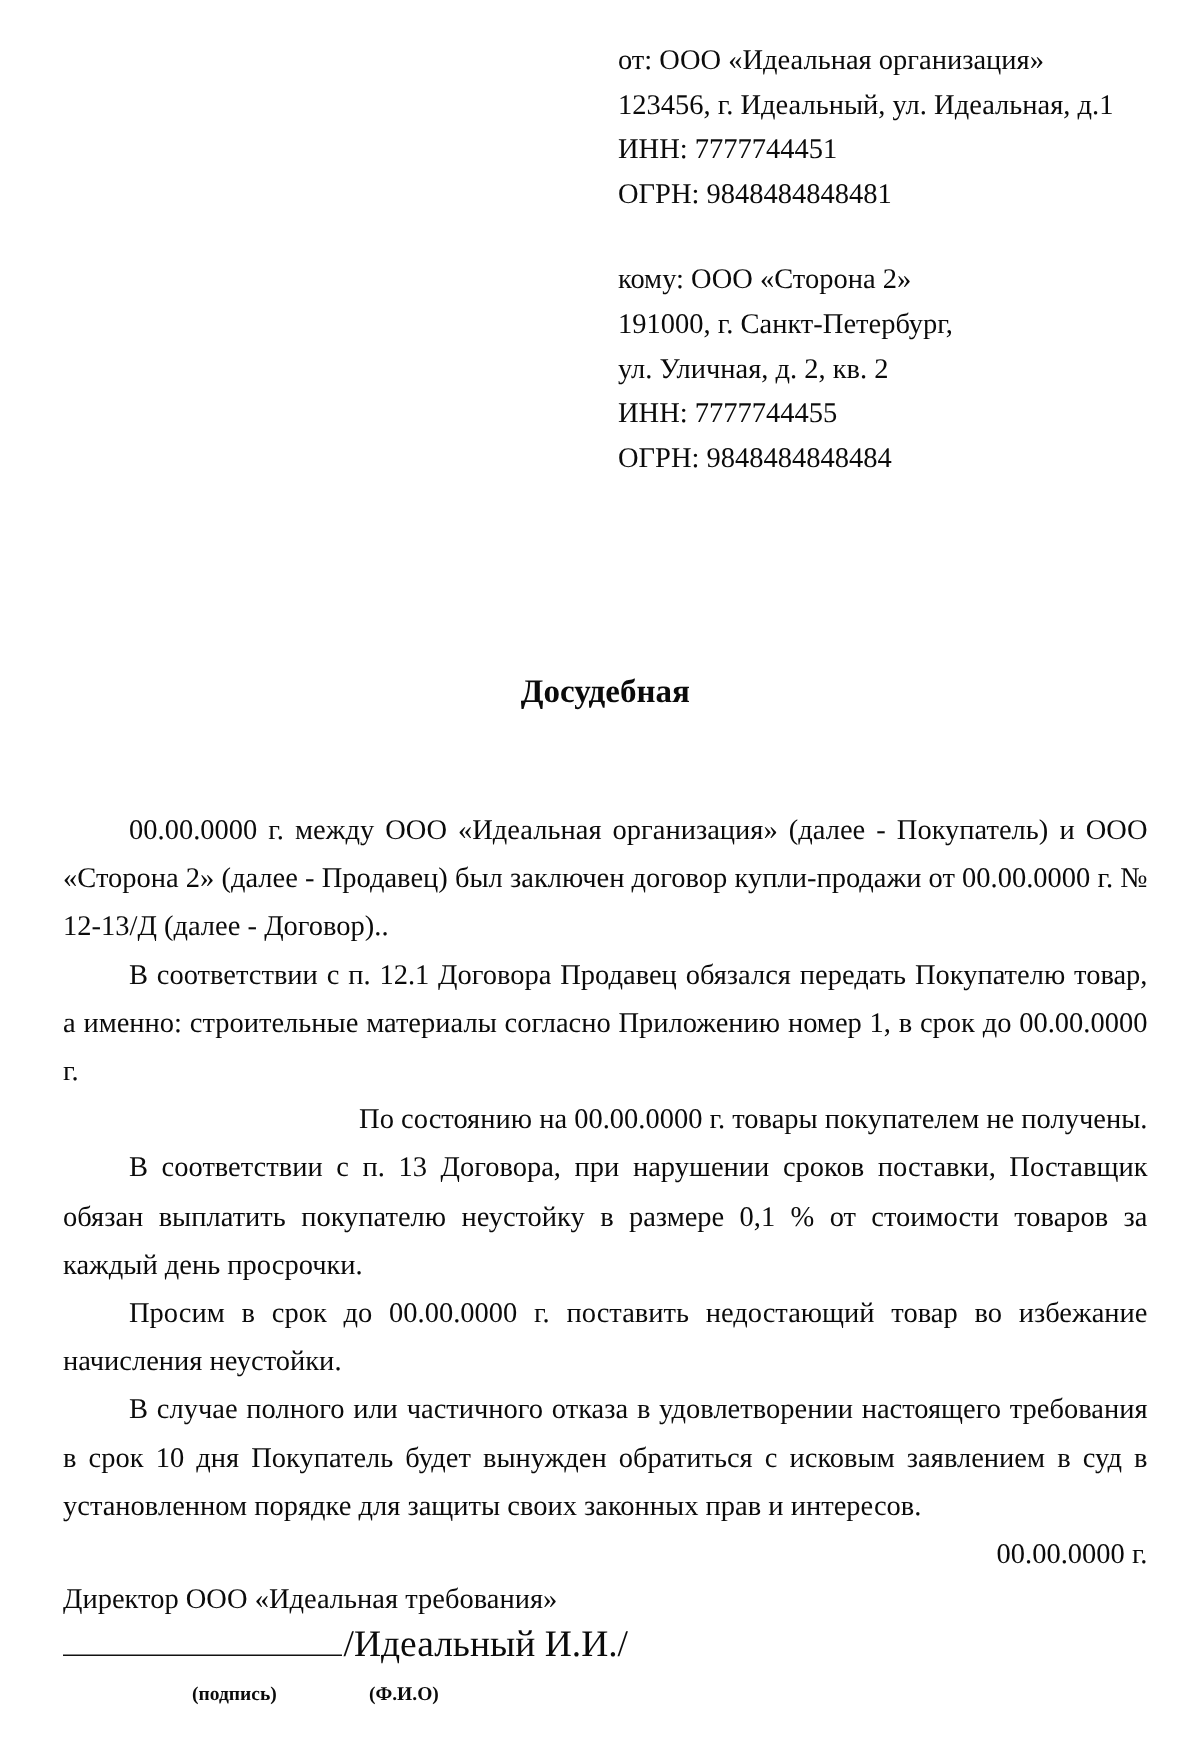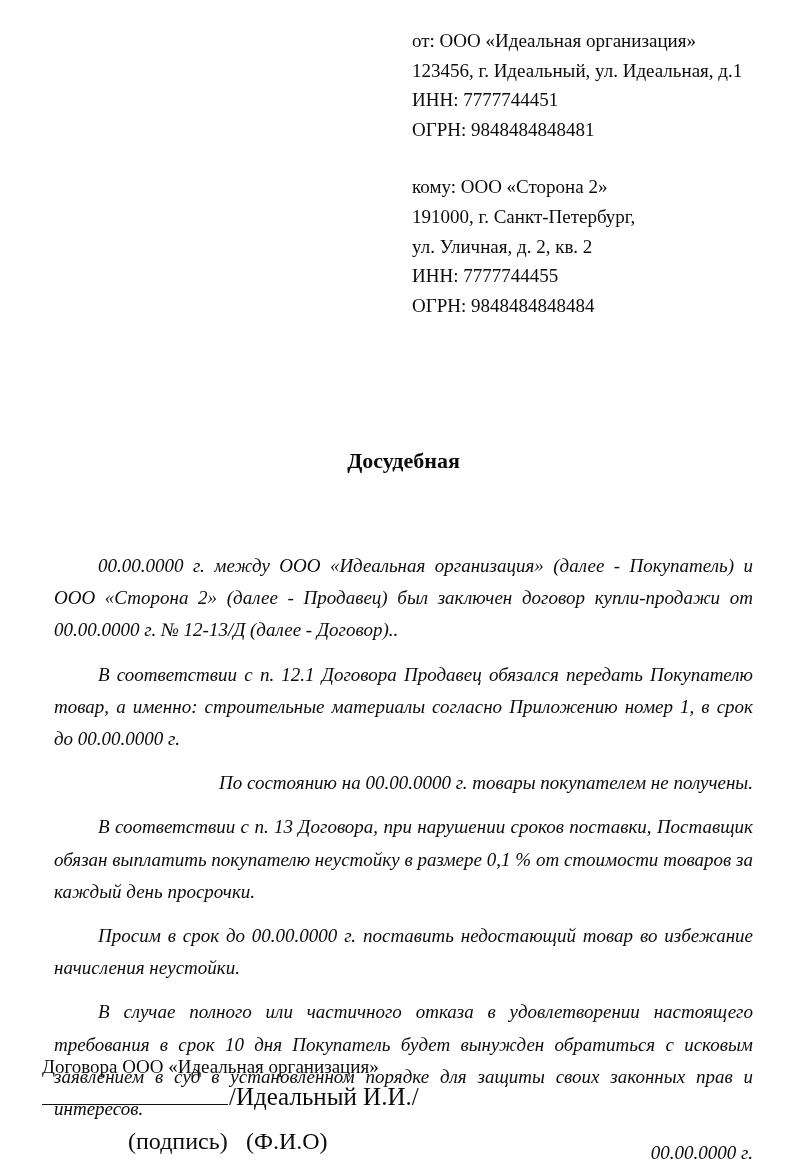--- a/index.html
+++ b/index.html
@@ -63,23 +63,22 @@
     position: absolute;
     left: 42px;
     top: 538px;
     width: 723px;
   }
   .para {
     font-size: 19px;
     line-height: 32.2px;
     text-align: justify;
     text-indent: 44px;
-    margin: 12px;
+    margin: 0;
     hyphens: none;
-    font-style: italic;
   }
   .para.no-justify {
     text-align: right;
   }
 
   
   .sign-block {
     position: absolute;
     left: 42px;
     top: 1052px;
@@ -99,24 +98,25 @@
     display: inline-block;
     width: 186px;
     border-bottom: 1.6px solid #111111;
     height: 14px;
     vertical-align: baseline;
   }
   .sign-name {
     margin-left: 1px;
   }
   .caption-row {
-    font-size: 24px;
+    font-size: 13px;
     line-height: 30px;
     white-space: nowrap;
-    margin-top: 14px;
+    margin-top: 2px;
+    font-weight: bold;
   }
   .caption-sig {
     display: inline-block;
     width: 86px;
     margin-left: 86px;
   }
   .caption-fio {
     display: inline-block;
     margin-left: 32px;
   }
@@ -150,21 +150,21 @@
     <p class="para">00.00.0000 г. между ООО «Идеальная организация» (далее - Покупатель) и ООО «Сторона 2» (далее - Продавец) был заключен договор купли-продажи от 00.00.0000 г. № 12-13/Д (далее - Договор)..</p>
     <p class="para">В соответствии с п. 12.1 Договора Продавец обязался передать Покупателю товар, а именно: строительные материалы согласно Приложению номер 1, в срок до 00.00.0000 г.</p>
     <p class="para no-justify">По состоянию на 00.00.0000 г. товары покупателем не получены.</p>
     <p class="para">В соответствии с п. 13 Договора, при нарушении сроков поставки, Поставщик обязан выплатить покупателю неустойку в размере 0,1 % от стоимости товаров за каждый день просрочки.</p>
     <p class="para">Просим в срок до 00.00.0000 г. поставить недостающий товар во избежание начисления неустойки.</p>
     <p class="para">В случае полного или частичного отказа в удовлетворении настоящего требования в срок 10 дня Покупатель будет вынужден обратиться с исковым заявлением в суд в установленном порядке для защиты своих законных прав и интересов.</p>
     <p class="para no-justify">00.00.0000 г.</p>
   </div>
 
   <div class="sign-block">
-    <div class="sign-role">Договора ООО «Идеальная организация»</div>
+    <div class="sign-role">Директор ООО «Идеальная требования»</div>
     <div class="sign-row">
       <span class="sign-rule"></span><span class="sign-name">/Идеальный И.И./</span>
     </div>
     <div class="caption-row">
       <span class="caption-sig">(подпись)</span><span class="caption-fio">(Ф.И.О)</span>
     </div>
   </div>
 
 </div>
 

